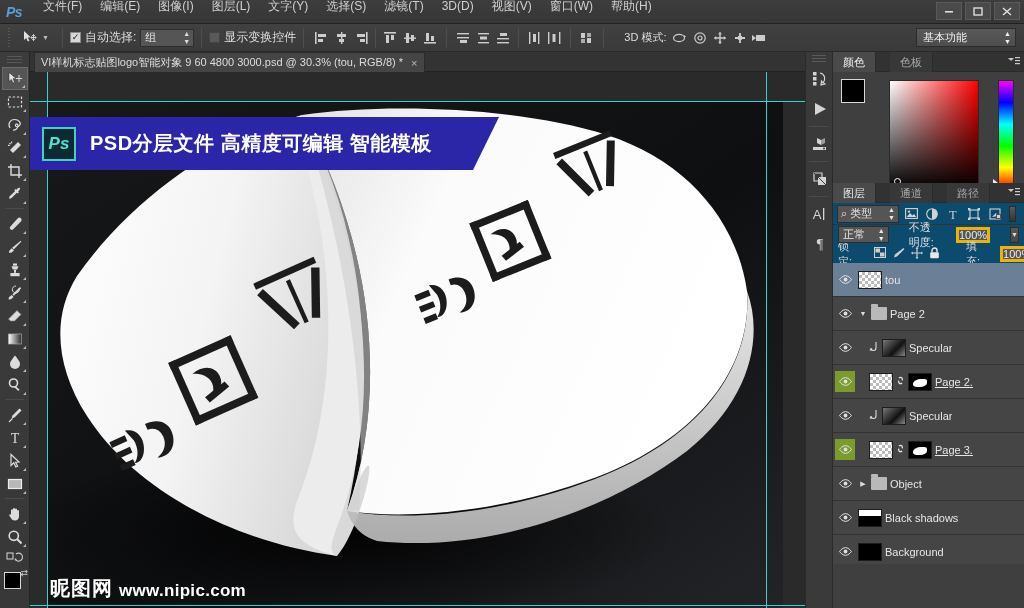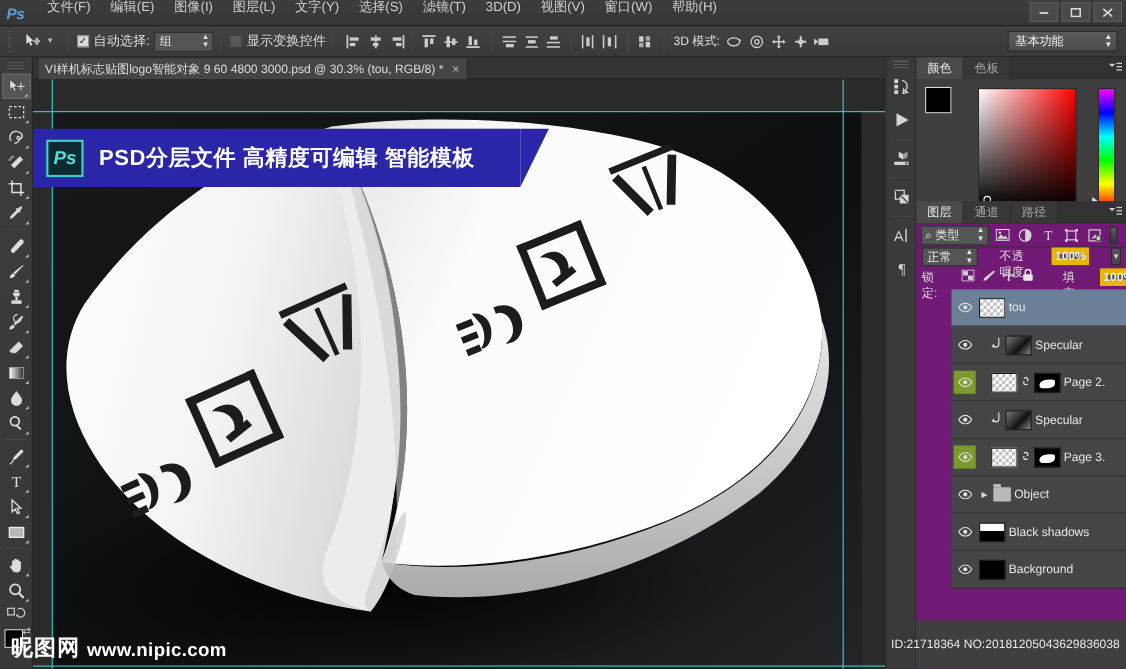--- a/index.html
+++ b/index.html
@@ -65,21 +65,21 @@
     color:#e6e6e6; font-size:11px; display:flex; align-items:center;
     padding:0 4px; margin-left:4px; position:relative;
   }
   .mini-select .spin {
     position:absolute; right:3px; font-size:7px; line-height:1.05; color:#ddd; text-align:center;
   }
   .align-ico {
     width:20px; height:20px; display:flex; align-items:center; justify-content:center;
     color:#ccc; font-size:12px;
   }
-  .d3-label { font-size:11px; color:#ddd; margin:0 4px 0 2px; }
+  .d3-label { font-size:11px; color:#ddd; margin:0 4px 0 14px; }
   .ws-select {
     position:absolute; right:8px; height:19px; width:100px;
     background:linear-gradient(#5a5a5a,#4d4d4d); border:1px solid #2c2c2c;
     color:#eee; font-size:11px; display:flex; align-items:center; padding:0 6px;
   }
   .ws-select .spin { position:absolute; right:4px; font-size:7px; line-height:1.05; }
 
   
   .tabbar {
     position:absolute; left:30px; top:52px; width:775px; height:20px;
@@ -151,21 +151,21 @@
     display:flex; align-items:center; justify-content:center;
     color:#4fe0d8; font-style:italic; font-weight:bold; font-size:17px;
   }
   .banner-text { color:#fff; font-size:20px; font-weight:bold; letter-spacing:.5px; white-space:nowrap; }
 
   
   .wm {
     position:absolute; left:10px; bottom:6px; display:flex; align-items:flex-end; gap:6px;
     z-index:9; color:#fff;
   }
-  .wm-cn { font-size:20px; font-weight:bold; letter-spacing:1px; }
+  .wm-cn { font-size:20px; font-weight:bold; letter-spacing:1px;margin-left:40px; }
   .wm-url { font-size:17px; font-weight:bold; letter-spacing:.3px; padding-bottom:1px; }
   .wm-id {
     position:absolute; right:6px; bottom:16px; z-index:9;
     color:#e8e8e8; font-size:11px; white-space:nowrap;
   }
 
   
   .dockstrip {
     position:absolute; left:805px; top:52px; width:28px; height:556px;
     background:#3a3a3a; border-left:1px solid #2b2b2b; border-right:1px solid #2b2b2b;
@@ -174,21 +174,21 @@
     background:repeating-linear-gradient(#5b5b5b 0 1px,transparent 1px 3px); }
   .ds-btn {
     width:28px; height:30px; display:flex; align-items:center; justify-content:center;
     color:#d0d0d0; font-size:13px;
   }
   .ds-sep { height:1px; margin:2px 3px; background:#2c2c2c; border-bottom:1px solid #494949; }
 
   
   .panels { position:absolute; left:833px; top:52px; width:191px; height:556px; background:#3a3a3a; }
   .panel-tabs {
-    display:flex; height:20px; background:#323232; border-bottom:1px solid #2a2a2a; position:relative;
+    display:flex; height:20px; background:#323232; border-bottom:1px solid #2a2a2a; position:relative;gap:14px;
   }
   .ptab {
     padding:0 10px; height:20px; line-height:20px; font-size:11px; color:#a8a8a8;
     background:#383838; border-right:1px solid #2b2b2b;
   }
   .ptab.active { background:#4a4a4a; color:#eaeaea; }
   .pmenu { position:absolute; right:4px; top:4px; width:12px; color:#c0c0c0; font-size:9px; line-height:1; }
 
   
   .colorpanel { height:131px; background:#3f3f3f; position:relative; padding:7px 8px; }
@@ -210,54 +210,54 @@
     position:absolute; right:10px; top:8px; width:16px; height:110px;
     background:linear-gradient(to bottom,#f0f,#00f,#0ff,#0f0,#ff0,#f00);
     border:1px solid #2b2b2b;
   }
   .cp-hue-arrow {
     position:absolute; left:-6px; bottom:2px; width:0;height:0;
     border-top:4px solid transparent; border-bottom:4px solid transparent; border-left:5px solid #eee;
   }
 
   
-  .layerspanel { position:absolute; left:0; top:131px; width:191px; height:425px; background:#701a75; }
+  .layerspanel { position:absolute; left:0; top:131px; width:191px; height:425px; background:#0c4a6e; }
   .filterrow {
     display:flex; align-items:center; height:22px; padding:2px 4px; gap:3px;
     border-bottom:1px solid #333;
   }
   .filter-select {
     height:18px; width:62px; background:#555; border:1px solid #2d2d2d; color:#e4e4e4;
     font-size:11px; display:flex; align-items:center; gap:3px; padding:0 3px; position:relative;
   }
   .filter-select .spin { position:absolute; right:3px; font-size:7px; line-height:1.05; }
   .ficon { width:18px; height:18px; display:flex; align-items:center; justify-content:center;
     color:#d2d2d2; font-size:11px; }
   .fbar { width:7px; height:16px; background:linear-gradient(#5a5a5a,#333); border:1px solid #2b2b2b; margin-left:2px; }
 
-  .rowline { display:flex; align-items:flex-start; height:19px; padding:0 5px; gap:20px; font-size:11px; color:#ddd; }
+  .rowline { display:flex; align-items:center; height:19px; padding:0 5px; gap:20px; font-size:11px; color:#ddd; }
   .blend-select {
     height:17px; width:80px; background:#555; border:1px solid #2d2d2d; color:#e8e8e8;
     font-size:11px; display:flex; align-items:center; padding:0 4px; position:relative;
   }
   .blend-select .spin { position:absolute; right:3px; font-size:7px; line-height:1.05; }
   .numbox {
-    height:16px; min-width:34px; background:#555; border:6px solid #eab308;
-    color:#eaeaea; font-size:11px; display:flex; align-items:center; justify-content:center;font-weight:bold;
+    height:16px; min-width:34px; background:#555; border:3px solid #eab308;
+    color:#eaeaea; font-size:11px; display:flex; align-items:center; justify-content:center;
   }
   .numcaret {
     width:13px; height:16px; background:linear-gradient(#565656,#474747); border:1px solid #2d2d2d;
     display:flex; align-items:center; justify-content:center; font-size:7px; color:#ddd;
   }
   .lockicons { display:flex; align-items:center; gap:6px; margin-left:2px; color:#d2d2d2; font-size:11px; }
 
   .layerlist { position:absolute; left:0; top:80px; width:191px; height:301px; overflow:hidden; }
   .layer {
     display:flex; align-items:center; height:34px; border-bottom:1px solid #333;
-    background:#454545; padding-left:2px; gap:3px;margin-left:32px;
+    background:#454545; padding-left:2px; gap:3px;
   }
   .layer.selected { background:#6b7f96; }
   .layer.greeneye .eye { background:#7c9b2f; }
   .eye {
     width:20px; height:21px; display:flex; align-items:center; justify-content:center;
     color:#d8d8d8; font-size:10px; flex:none;
   }
   .disc { width:10px; flex:none; display:flex; align-items:center; justify-content:center;
     font-size:7px; color:#ddd; }
   .thumb { width:24px; height:18px; border:1px solid #1e1e1e; flex:none; }
@@ -279,21 +279,21 @@
     width:16px; height:13px; background:#b9b9b9; flex:none; border-radius:1px;
     position:relative;
   }
   .folder:before {
     content:""; position:absolute; left:0; top:-3px; width:7px; height:3px;
     background:#b9b9b9; border-radius:1px 1px 0 0;
   }
   .linkico { width:9px; flex:none; font-size:10px; color:#e6e6e6; text-align:center; }
   .clipind { width:10px; flex:none; color:#ddd; font-size:10px; text-align:center; }
   .lname { font-size:11px; color:#e6e6e6; white-space:nowrap; overflow:hidden; }
-  .lname.under { }
+  .lname.under { text-decoration:underline; }
 
   .panel-bottom { position:absolute; left:0; bottom:0; width:191px; height:44px; background:#3f3f3f; }
 </style>
 </head>
 <body>
 
 <div id="app">
 
   <div class="titlebar">
     <div class="ps-logo">Ps</div>
@@ -751,21 +751,20 @@
 
   <div class="banner">
     <div class="banner-logo">Ps</div>
     <div class="banner-text">PSD分层文件  高精度可编辑 智能模板</div>
   </div>
 
   <div class="wm">
     <span class="wm-cn">昵图网</span>
     <span class="wm-url">www.nipic.com</span>
   </div>
-  <div class="wm-id">ID:21718364 NO:20181205043629836038</div>
 
   <div class="dockstrip">
     <div class="ds-grip"></div>
     <div class="ds-btn">
       <svg width="16" height="16" viewBox="0 0 16 16">
           <rect x="1" y="1" width="3.5" height="3.5" fill="#d4d4d4"></rect>
           <rect x="1" y="6" width="3.5" height="3.5" fill="#d4d4d4"></rect>
           <rect x="1" y="11" width="3.5" height="3.5" fill="#d4d4d4"></rect>
           <path d="M8 2 c5 1 6 6 3 10 l-1.5-2 -0.5 4 4-1 -1.6-1.4" fill="none" stroke="#d4d4d4" stroke-width="1.2"></path>
         </svg>
@@ -945,20 +944,31 @@
             <div class="thumb checker"></div>
             <div class="lname">tou</div>
           </div>
           <div class="layer">
             <div class="eye">
               <svg width="13" height="9" viewBox="0 0 13 9">
                 <path d="M6.5 0.6 C10 0.6 12.4 4.5 12.4 4.5 C12.4 4.5 10 8.4 6.5 8.4 C3 8.4 0.6 4.5 0.6 4.5 C0.6 4.5 3 0.6 6.5 0.6z" fill="none" stroke="#e0e0e0" stroke-width="1"></path>
                 <circle cx="6.5" cy="4.5" r="1.9" fill="#e0e0e0"></circle>
               </svg>
             </div>
+            <div class="disc">▼</div>
+            <div class="folder"></div>
+            <div class="lname">Page 2</div>
+          </div>
+          <div class="layer">
+            <div class="eye">
+              <svg width="13" height="9" viewBox="0 0 13 9">
+                <path d="M6.5 0.6 C10 0.6 12.4 4.5 12.4 4.5 C12.4 4.5 10 8.4 6.5 8.4 C3 8.4 0.6 4.5 0.6 4.5 C0.6 4.5 3 0.6 6.5 0.6z" fill="none" stroke="#e0e0e0" stroke-width="1"></path>
+                <circle cx="6.5" cy="4.5" r="1.9" fill="#e0e0e0"></circle>
+              </svg>
+            </div>
             <div style="width: 8px; flex: 0 0 auto;"></div>
             <div class="clipind"><svg width="10" height="12" viewBox="0 0 10 12">
                 <path d="M7 1 v6 a2.5 2.5 0 0 1-5 0" fill="none" stroke="#dcdcdc" stroke-width="1.1"></path>
                 <path d="M2 7 l-1.6 2.6 h3.2z" fill="#dcdcdc"></path>
               </svg></div>
             <div class="thumb dark"></div>
             <div class="lname">Specular</div>
           </div>
           <div class="layer greeneye">
             <div class="eye">

